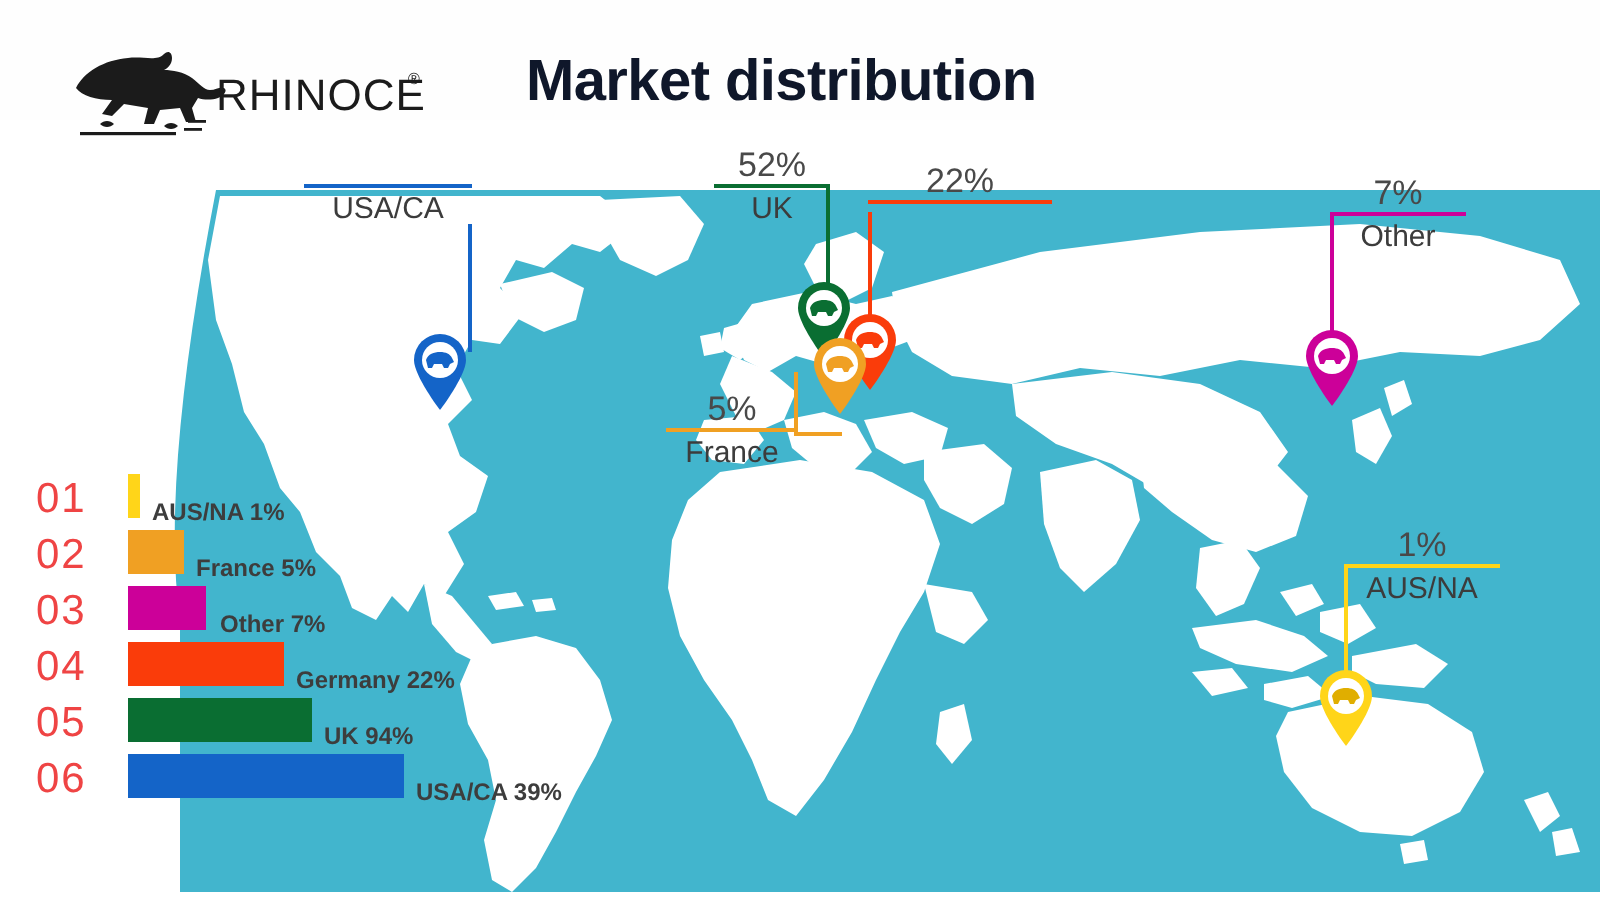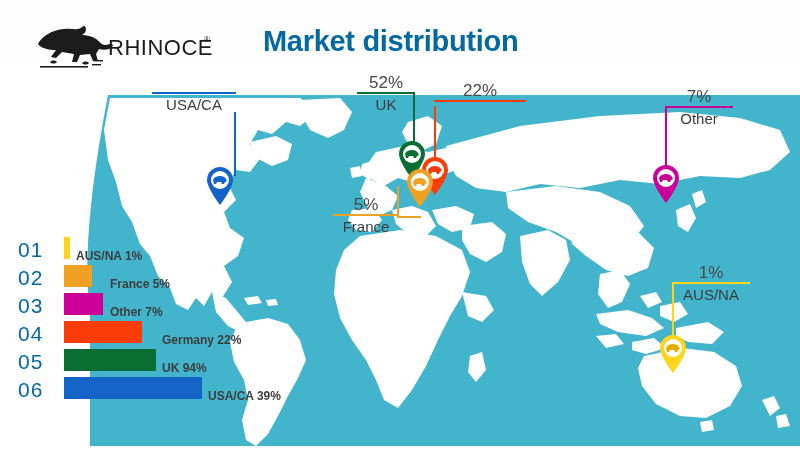--- a/index.html
+++ b/index.html
@@ -7,42 +7,42 @@
        font-family:"Liberation Sans","DejaVu Sans",sans-serif;
        background:#ffffff;}
   .stage{position:absolute;inset:0;width:800px;height:449px;background:#fefefe;}
 
   
   .logo{position:absolute;left:32px;top:18px;width:180px;height:52px;}
   .logo svg{display:block;}
 
   
   .title{position:absolute;left:263px;top:25px;font-size:29px;font-weight:bold;
-         color:#0369a1;letter-spacing:-.3px;white-space:nowrap;}
+         color:#0f172a;letter-spacing:-.3px;white-space:nowrap;}
 
   
   .map{position:absolute;left:0;top:60px;width:800px;height:389px;}
   .map svg{display:block;}
 
   
   .callout{position:absolute;}
   .callout .pct{font-size:17px;color:#494949;white-space:nowrap;line-height:1.05;}
   .callout .nm{font-size:15px;color:#3c3c3c;white-space:nowrap;line-height:1.25;padding-top:2px;}
   .co-left .pct,.co-left .nm{text-align:center;}
   .rule{height:0;border-top:2px solid #888;}
   .vline{position:absolute;width:2px;background:#888;}
 
   
   .pin{position:absolute;width:30px;height:40px;}
   .pin svg{display:block;}
 
   
   .legend{position:absolute;left:18px;top:236px;width:260px;}
   .lrow{position:relative;height:28px;}
-  .lnum{position:absolute;left:0;top:2px;font-size:21px;color:#0369a1;
+  .lnum{position:absolute;left:0;top:2px;font-size:21px;color:#ef4444;
         letter-spacing:1px;font-weight:300;}
   .lbar{position:absolute;left:46px;top:1px;height:22px;}
   .llab{position:absolute;font-size:12px;color:#3d3d3d;top:13px;white-space:nowrap;font-weight:bold;}
 </style>
 </head>
 <body>
 
 <div class="stage">
 
   <div class="map">
@@ -257,33 +257,33 @@
 
     <div class="lrow">
       <span class="lnum">01</span>
       <span class="lbar" style="width:6px;background:#ffd519;"></span>
       <span class="llab" style="left:58px;">AUS/NA 1%</span>
     </div>
 
     <div class="lrow">
       <span class="lnum">02</span>
       <span class="lbar" style="width:28px;background:#f0a023;"></span>
-      <span class="llab" style="left:92px;">France 5%</span>
+      <span class="llab" style="left:80px;">France 5%</span>
     </div>
 
     <div class="lrow">
       <span class="lnum">03</span>
       <span class="lbar" style="width:39px;background:#cc0099;"></span>
       <span class="llab" style="left:92px;text-align:center;">Other 7%</span>
     </div>
 
     <div class="lrow">
       <span class="lnum">04</span>
       <span class="lbar" style="width:78px;background:#fa3c0a;"></span>
-      <span class="llab" style="left:144px;">Germany 22%</span>
+      <span class="llab" style="left:130px;">Germany 22%</span>
     </div>
 
     <div class="lrow">
       <span class="lnum">05</span>
       <span class="lbar" style="width:92px;background:#0a6e32;"></span>
       <span class="llab" style="left:144px;">UK 94%</span>
     </div>
 
     <div class="lrow">
       <span class="lnum">06</span>

